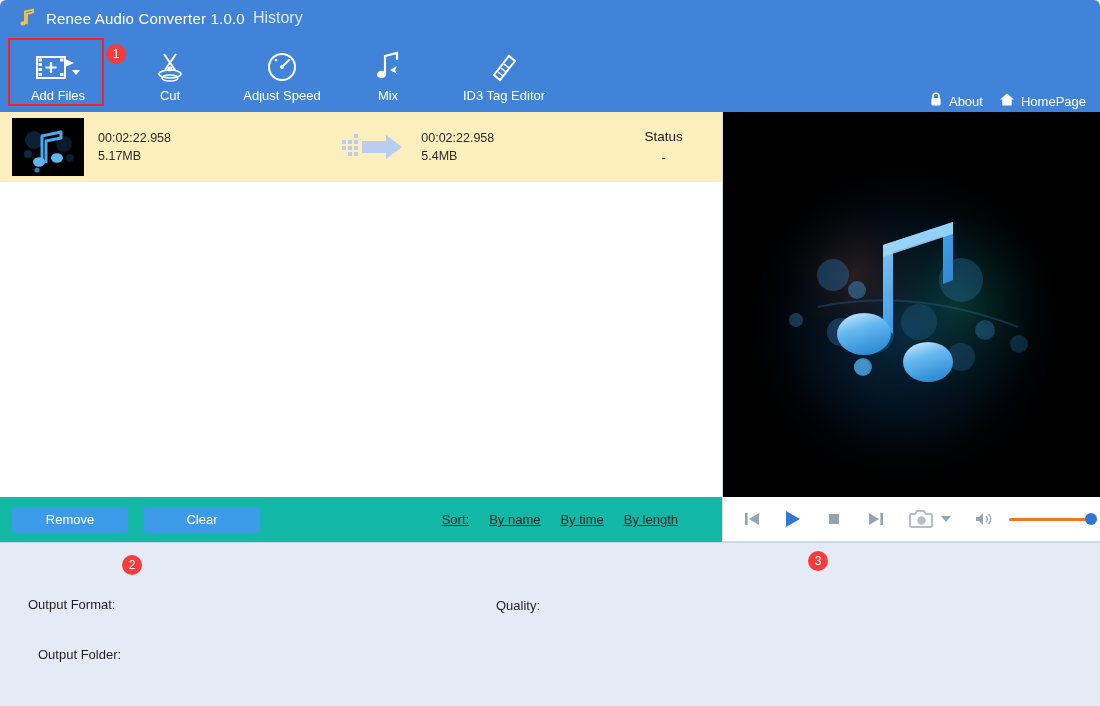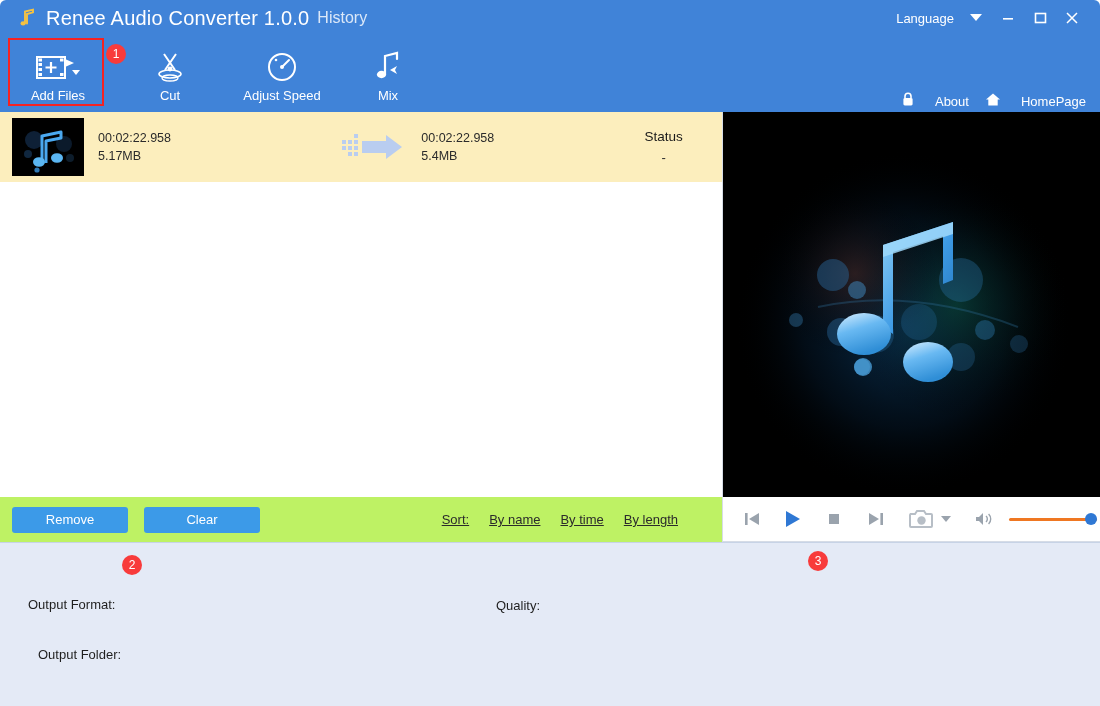--- a/index.html
+++ b/index.html
@@ -17,21 +17,21 @@
 
   
   .titlebar {
     position: absolute; left: 0; top: 0; width: 1100px; height: 36px;
     background: #4083d8;
     display: flex; align-items: center;
     border-top-left-radius: 6px; border-top-right-radius: 6px;
   }
   .tb-logo { margin-left: 16px; width: 22px; height: 22px; position: relative; }
   .tb-title {
-    margin-left: 8px; color: #ffffff; font-size: 20px; letter-spacing: .2px;
+    margin-left: 8px; color: #ffffff; font-size: 15px; letter-spacing: .2px;
     white-space: nowrap;
   }
   .tb-history {
     margin-left: 8px; color: #dbe8f8; font-size: 16px;
   }
   .tb-right {
     margin-left: auto; display: flex; align-items: center; gap: 0px; padding-right: 12px;
   }
   .tb-lang { color: #ffffff; font-size: 13px; margin-right: 6px; }
   .tb-btn {
@@ -60,21 +60,21 @@
   .badge {
     position: absolute; width: 20px; height: 20px; border-radius: 50%;
     background: #f83b3b; color: #fff; font-size: 12px;
     display: flex; align-items: center; justify-content: center;
     font-family: "Liberation Sans", sans-serif;
   }
   .toolbar-right {
     position: absolute; right: 14px; top: 56px;
     display: flex; align-items: center; gap: 16px; color: #fff; font-size: 13px;
   }
-  .tr-item { display: flex; align-items: center; gap: 20px; }
+  .tr-item { display: flex; align-items: center; gap: 6px; }
 
   
   .filelist {
     position: absolute; left: 0; top: 112px; width: 723px; height: 385px;
     background: #ffffff; border-right: 1px solid #d6dce6;
     overflow: hidden;
   }
   .file-row {
     position: relative; height: 70px; background: #fceebd;
     display: flex; align-items: center; padding: 0 6px;
@@ -93,21 +93,21 @@
     width: 17px; height: 17px; background: #3c82d8; border-radius: 2px;
     display: flex; align-items: center; justify-content: center; flex: 0 0 auto;
   }
   .col-status { width: 110px; text-align: center; }
   .status-head { font-size: 13.5px; color: #1a1a1a; line-height: 20px; }
   .status-val { font-size: 13px; color: #2b2b2b; line-height: 18px; margin-top: 2px;}
 
   
   .listbar {
     position: absolute; left: 0; top: 497px; width: 723px; height: 45px;
-    background: #bef264; border-right: 1px solid #d6dce6;
+    background: #14b8a6; border-right: 1px solid #d6dce6;
     display: flex; align-items: center;
   }
   .btn-blue {
     height: 26px; width: 116px; background: #3c9ae8; color: #fff;
     border: none; border-radius: 3px; font-size: 13px;
     font-family: "Liberation Sans", sans-serif;
     display: flex; align-items: center; justify-content: center;
   }
   .sortwrap {
     margin-left: auto; margin-right: 44px; display: flex; align-items: flex-end; gap: 20px;
@@ -149,43 +149,20 @@
   <div class="titlebar">
     <div class="tb-logo">
       <svg width="22" height="22" viewBox="0 0 22 22">
         <path d="M9 16.2 V4.6 L17 2.6 V5.3 L11 7 V16.6" stroke="#f5c242" stroke-width="1.9" fill="none" stroke-linecap="round"></path>
         <ellipse cx="7.1" cy="16.4" rx="2.6" ry="2.1" fill="#f5c242"></ellipse>
       </svg>
     </div>
     <div class="tb-title">Renee Audio Converter 1.0.0</div>
     <div class="tb-history">History</div>
 
-    <div class="tb-right">
-      <div class="tb-lang">Language</div>
-      <div class="tb-btn">
-        <svg width="16" height="14" viewBox="0 0 16 14">
-          <path d="M2 3 H14 L8 10 Z" fill="#ffffff"></path>
-        </svg>
-      </div>
-      <div class="tb-btn">
-        <svg width="16" height="14" viewBox="0 0 16 14">
-            <rect x="3" y="7" width="10" height="1.6" fill="#fff"></rect>
-          </svg>
-      </div>
-      <div class="tb-btn">
-        <svg width="16" height="14" viewBox="0 0 16 14">
-            <rect x="3.5" y="2.5" width="10" height="9" fill="none" stroke="#fff" stroke-width="1.6"></rect>
-          </svg>
-      </div>
-      <div class="tb-btn">
-        <svg width="16" height="14" viewBox="0 0 16 14">
-          <path d="M3 2 L13 12 M13 2 L3 12" stroke="#fff" stroke-width="1.5" fill="none"></path>
-        </svg>
-      </div>
-    </div>
   </div>
 
   <div class="toolbar">
     <div class="tool-items">
 
       <div class="tool tool-addfiles">
         <div class="ic">
           <svg width="50" height="32" viewBox="0 0 50 32">
             <rect x="4" y="6" width="28" height="21" fill="none" stroke="#fff" stroke-width="2"></rect>
             <g fill="#fff">
@@ -233,20 +210,29 @@
         <div class="ic">
           <svg width="34" height="34" viewBox="0 0 34 34">
             <path d="M14 24 V6 L26 3 V9" stroke="#fff" stroke-width="2.2" fill="none" stroke-linecap="round"></path>
             <ellipse cx="10.5" cy="24.5" rx="4.6" ry="3.7" fill="#fff"></ellipse>
             <path d="M19 20 l7 -4 l-2 4 l2 4 z" fill="#fff"></path>
           </svg>
         </div>
         <div class="lbl">Mix</div>
       </div>
 
+      <div class="tool" style="width:132px">
+        <div class="ic">
+          <svg width="34" height="34" viewBox="0 0 34 34">
+            <path d="M7 25 L22 6 L28 11 L13 30 Z" fill="none" stroke="#fff" stroke-width="2"></path>
+            <path d="M11 22 L16 26 M14 18 L19 22 M17 14 L22 18" stroke="#fff" stroke-width="1.6"></path>
+          </svg>
+        </div>
+        <div class="lbl">ID3 Tag Editor</div>
+      </div>
     </div>
 
     <div class="hl-red" style="left:8px; top:2px; width:96px; height:68px;"></div>
     <div class="badge" style="left:106px; top:8px;">1</div>
 
     <div class="toolbar-right">
       <div class="tr-item">
         <span>
           <svg width="14" height="15" viewBox="0 0 14 15">
             <path d="M4 6 V4.2 a3 3 0 0 1 6 0 V6" fill="none" stroke="#fff" stroke-width="1.6"></path>

